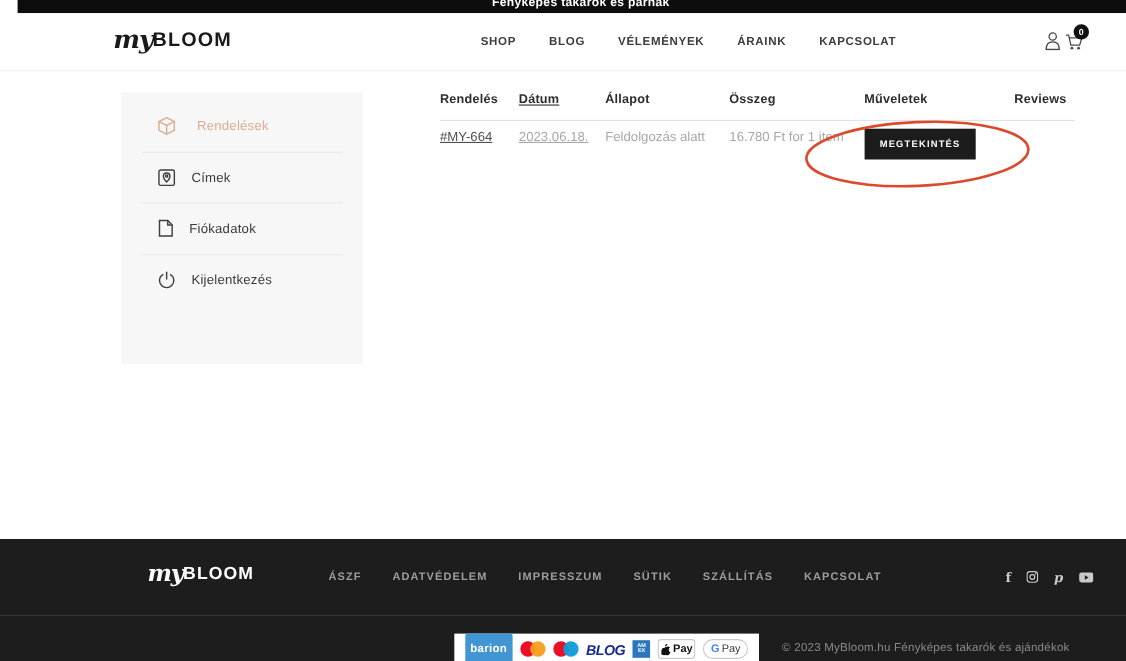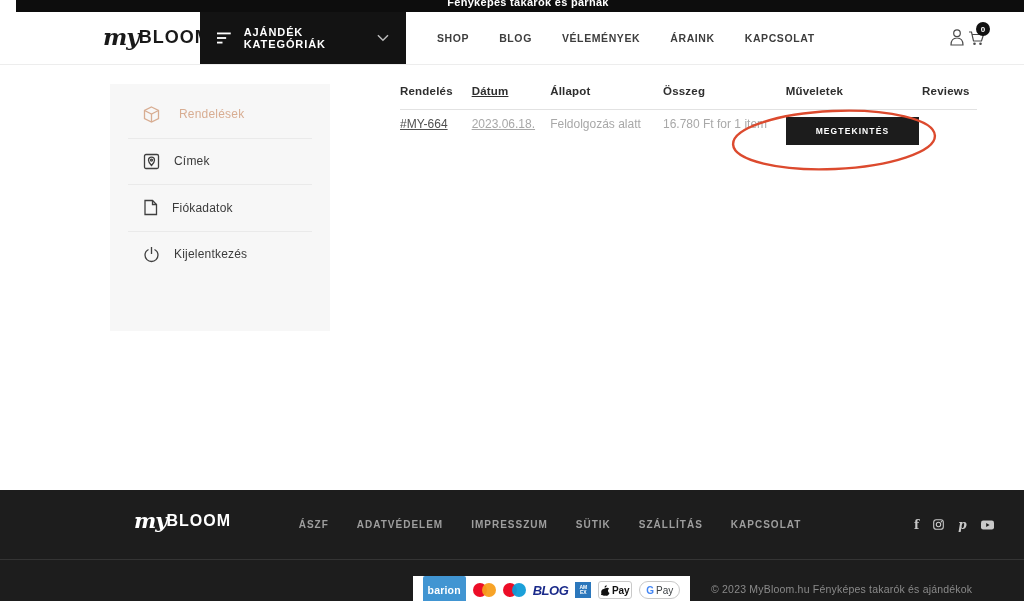--- a/index.html
+++ b/index.html
@@ -34,21 +34,21 @@
   .side-item.active .s-label { color:#d8ad92; }
   
   .orders { position:absolute; left:400px; top:20px; width:578px; }
   .t-head { display:flex; }
   .t-head div { font-size:11.5px; font-weight:bold; color:#2e2e2e; letter-spacing:.2px; }
   .t-line { margin-top:12px; width:577px; border-bottom:1px solid #e2e2e2; }
   .t-row { display:flex; align-items:flex-start; margin-top:7px; height:40px; }
   .t-row div { font-size:12px; color:#a8a8a8; }
   .c1{width:73px;} .c2{width:80px;text-decoration:underline;} .c3{width:115px;} .c4{width:125px;} .c5{width:139px;} .c6{width:57px;}
   .order-link { color:#4f4f4f !important; text-decoration:underline; cursor:pointer; }
-  .view-btn { background:#1c1c1c; color:#fff; border:none; font-family:inherit; font-size:8.5px; font-weight:bold; letter-spacing:1.1px; padding:9px 30px; cursor:pointer; }
+  .view-btn { background:#1c1c1c; color:#fff; border:none; font-family:inherit; font-size:8.5px; font-weight:bold; letter-spacing:1.1px; padding:9px 14px; cursor:pointer; }
   .annotation { position:absolute; left:729px; top:107px; pointer-events:none; }
   
   .footer { position:absolute; left:0; top:490px; width:1024px; height:111px; background:#1d1d1d; }
   .f-logo { position:absolute; left:134px; top:18px; white-space:nowrap; color:#fff; cursor:pointer; }
   .f-logo .l-my { font-family:"DejaVu Serif", serif; font-style:italic; font-weight:bold; font-size:21px; letter-spacing:-1px; }
   .f-logo .l-bloom { font-weight:bold; font-size:16px; letter-spacing:1px; vertical-align:2px; }
   .f-links { position:absolute; left:330px; top:0; width:440px; height:69px; display:flex; align-items:center; justify-content:center; }
   .f-links a { font-size:10px; font-weight:bold; letter-spacing:1px; color:#9e9e9e; text-decoration:none; padding:0 14px; cursor:pointer; white-space:nowrap; }
   .f-sep { width:1px; height:10px; background:#4a4a4a; }
   .f-social { position:absolute; left:914px; top:0; height:69px; display:flex; align-items:center; gap:14px; }
@@ -74,31 +74,20 @@
 
 <div class="topbar">
   <span>Fényképes takarók és párnák</span>
 </div>
 
 <div class="header">
   <div class="logo">
     <span class="l-my">my</span><span class="l-bloom">BLOOM</span>
   </div>
 
-  <div class="cat-btn">
-    <svg width="15" height="12" viewBox="0 0 15 12">
-      <rect x="0" y="0" width="15" height="2" fill="#fff"></rect>
-      <rect x="0" y="5" width="10" height="2" fill="#fff"></rect>
-      <rect x="0" y="10" width="6" height="2" fill="#fff"></rect>
-    </svg>
-    <span class="label">AJÁNDÉK KATEGÓRIÁK</span>
-    <svg class="chev" width="13" height="8" viewBox="0 0 13 8">
-      <polyline points="1,1 6.5,6.5 12,1" fill="none" stroke="#bbb" stroke-width="1.6"></polyline>
-    </svg>
-  </div>
 
   <div class="nav">
     <a>SHOP</a>
     <a>BLOG</a>
     <a>VÉLEMÉNYEK</a>
     <a>ÁRAINK</a>
     <a>KAPCSOLAT</a>
   </div>
 
   <svg class="hdr-ico" style="left:950px; top:17px;" width="14" height="17" viewBox="0 0 14 17">

